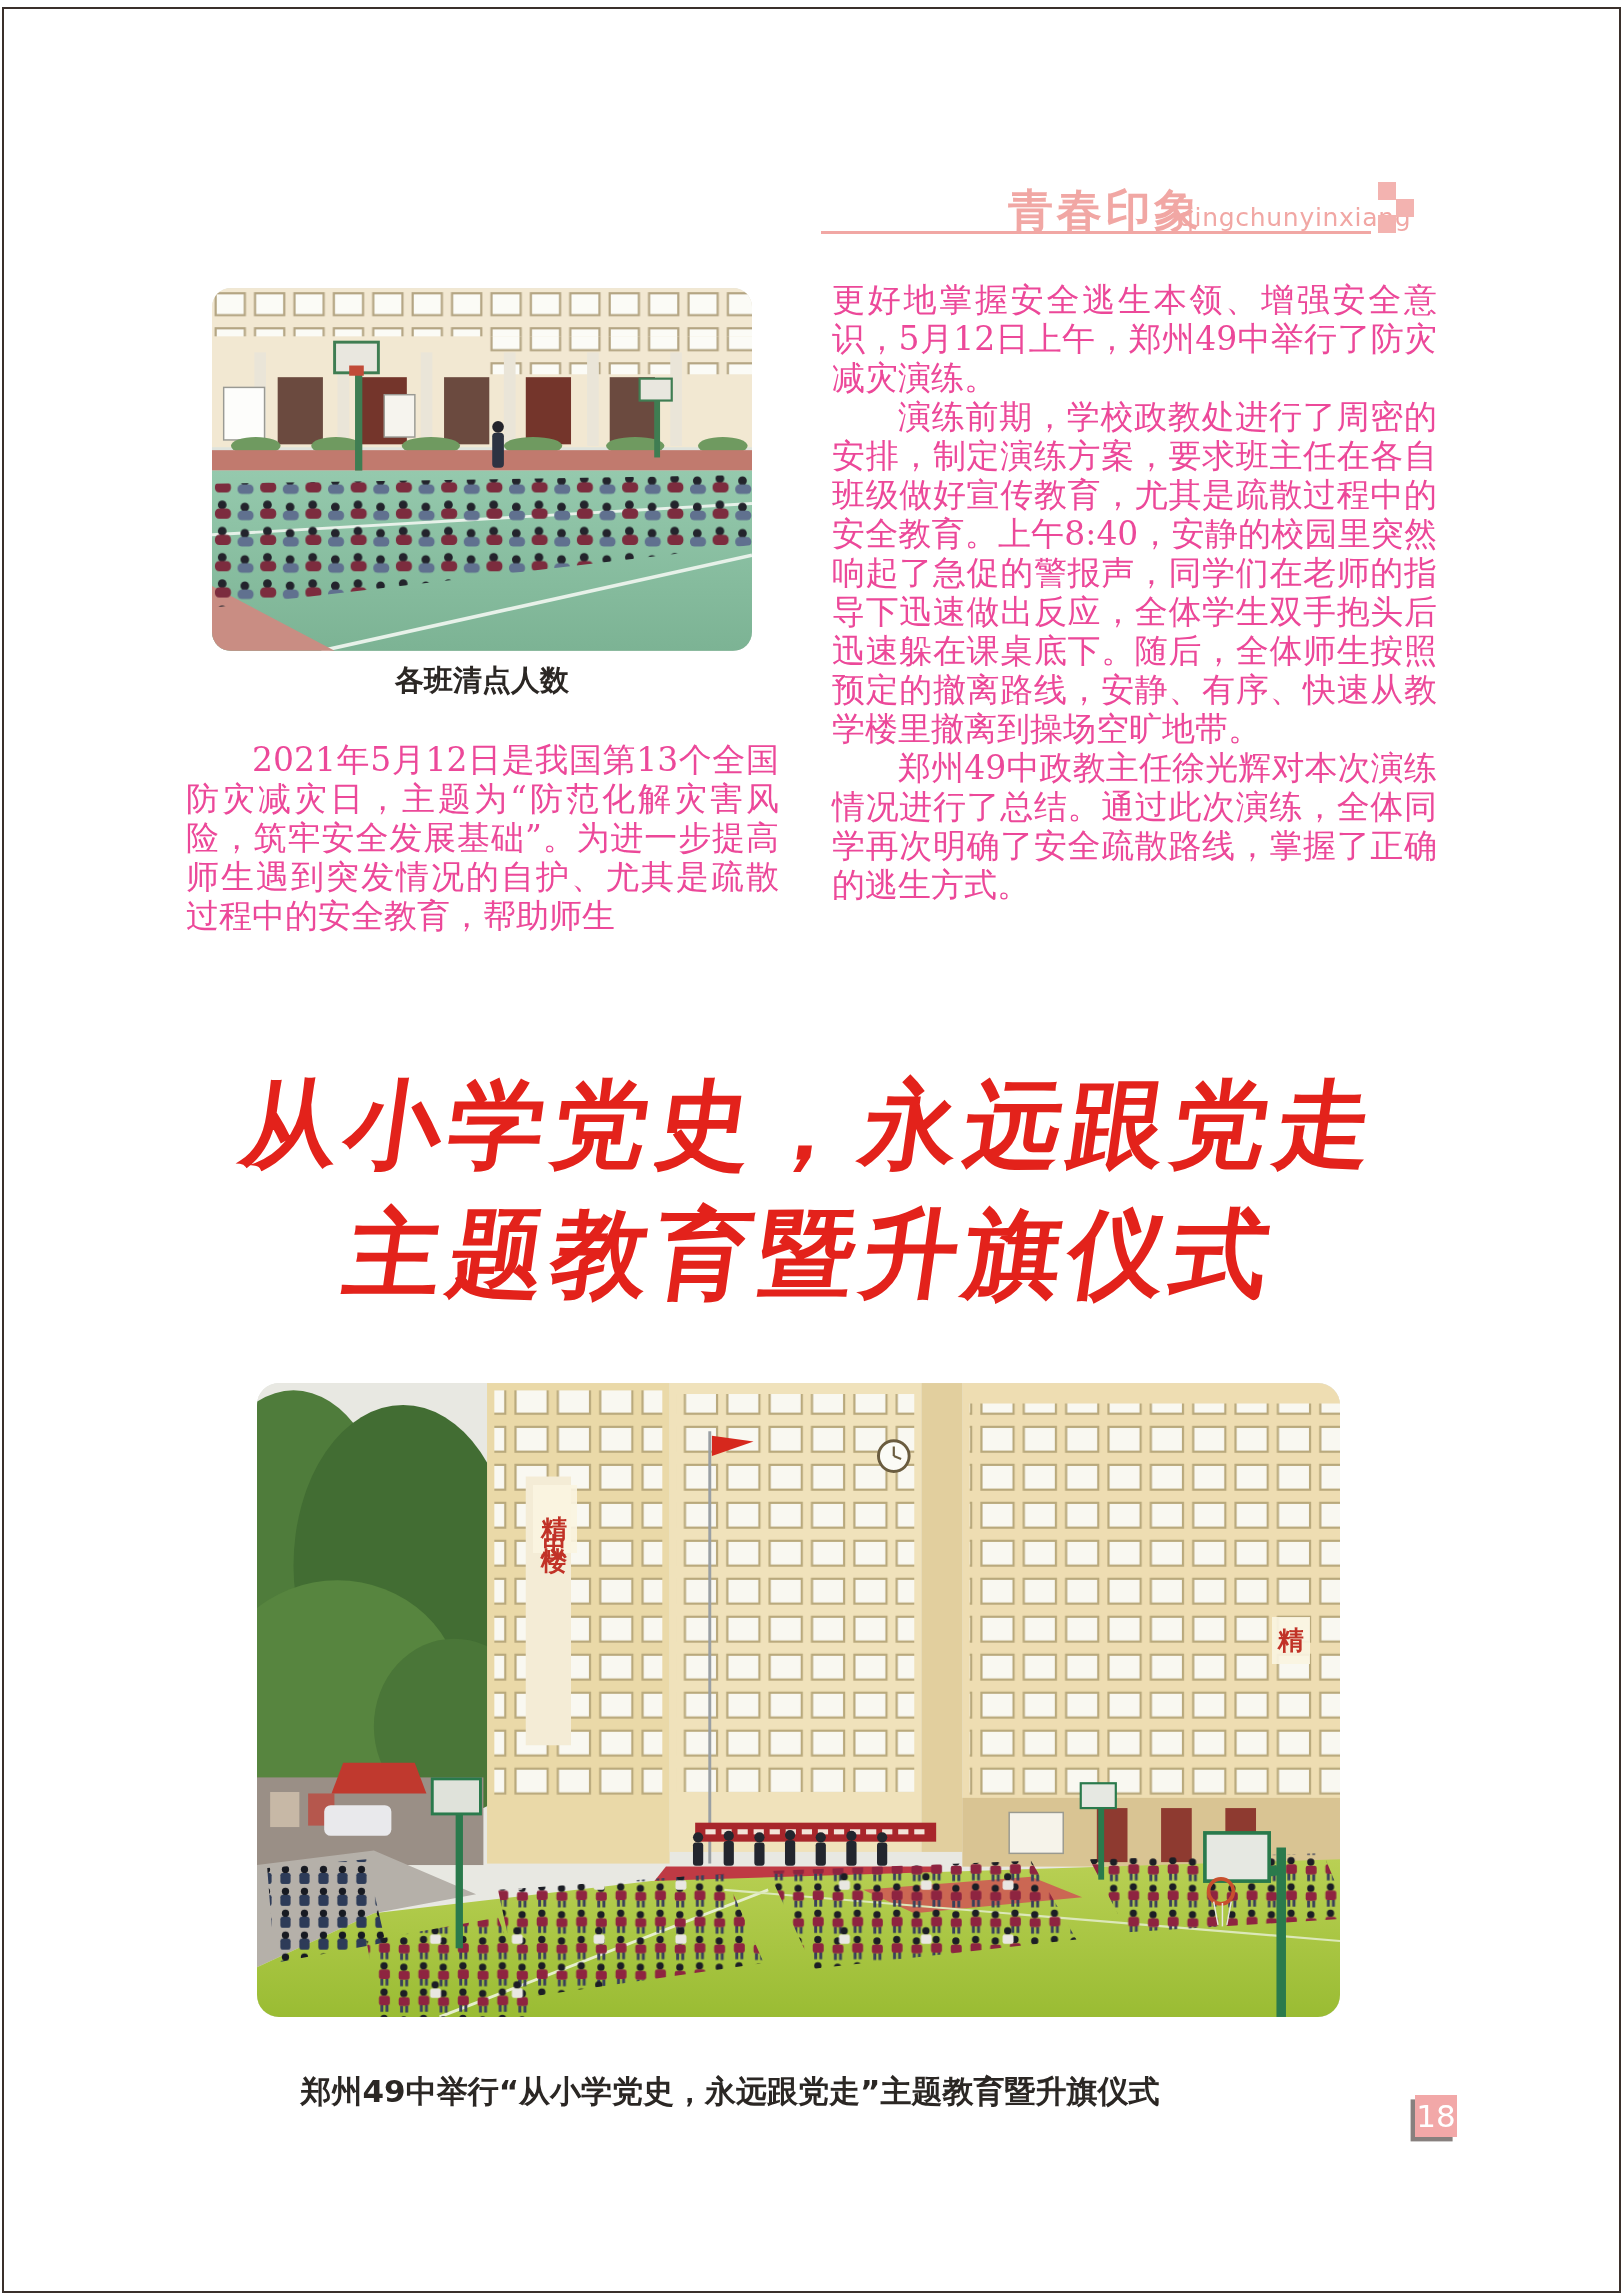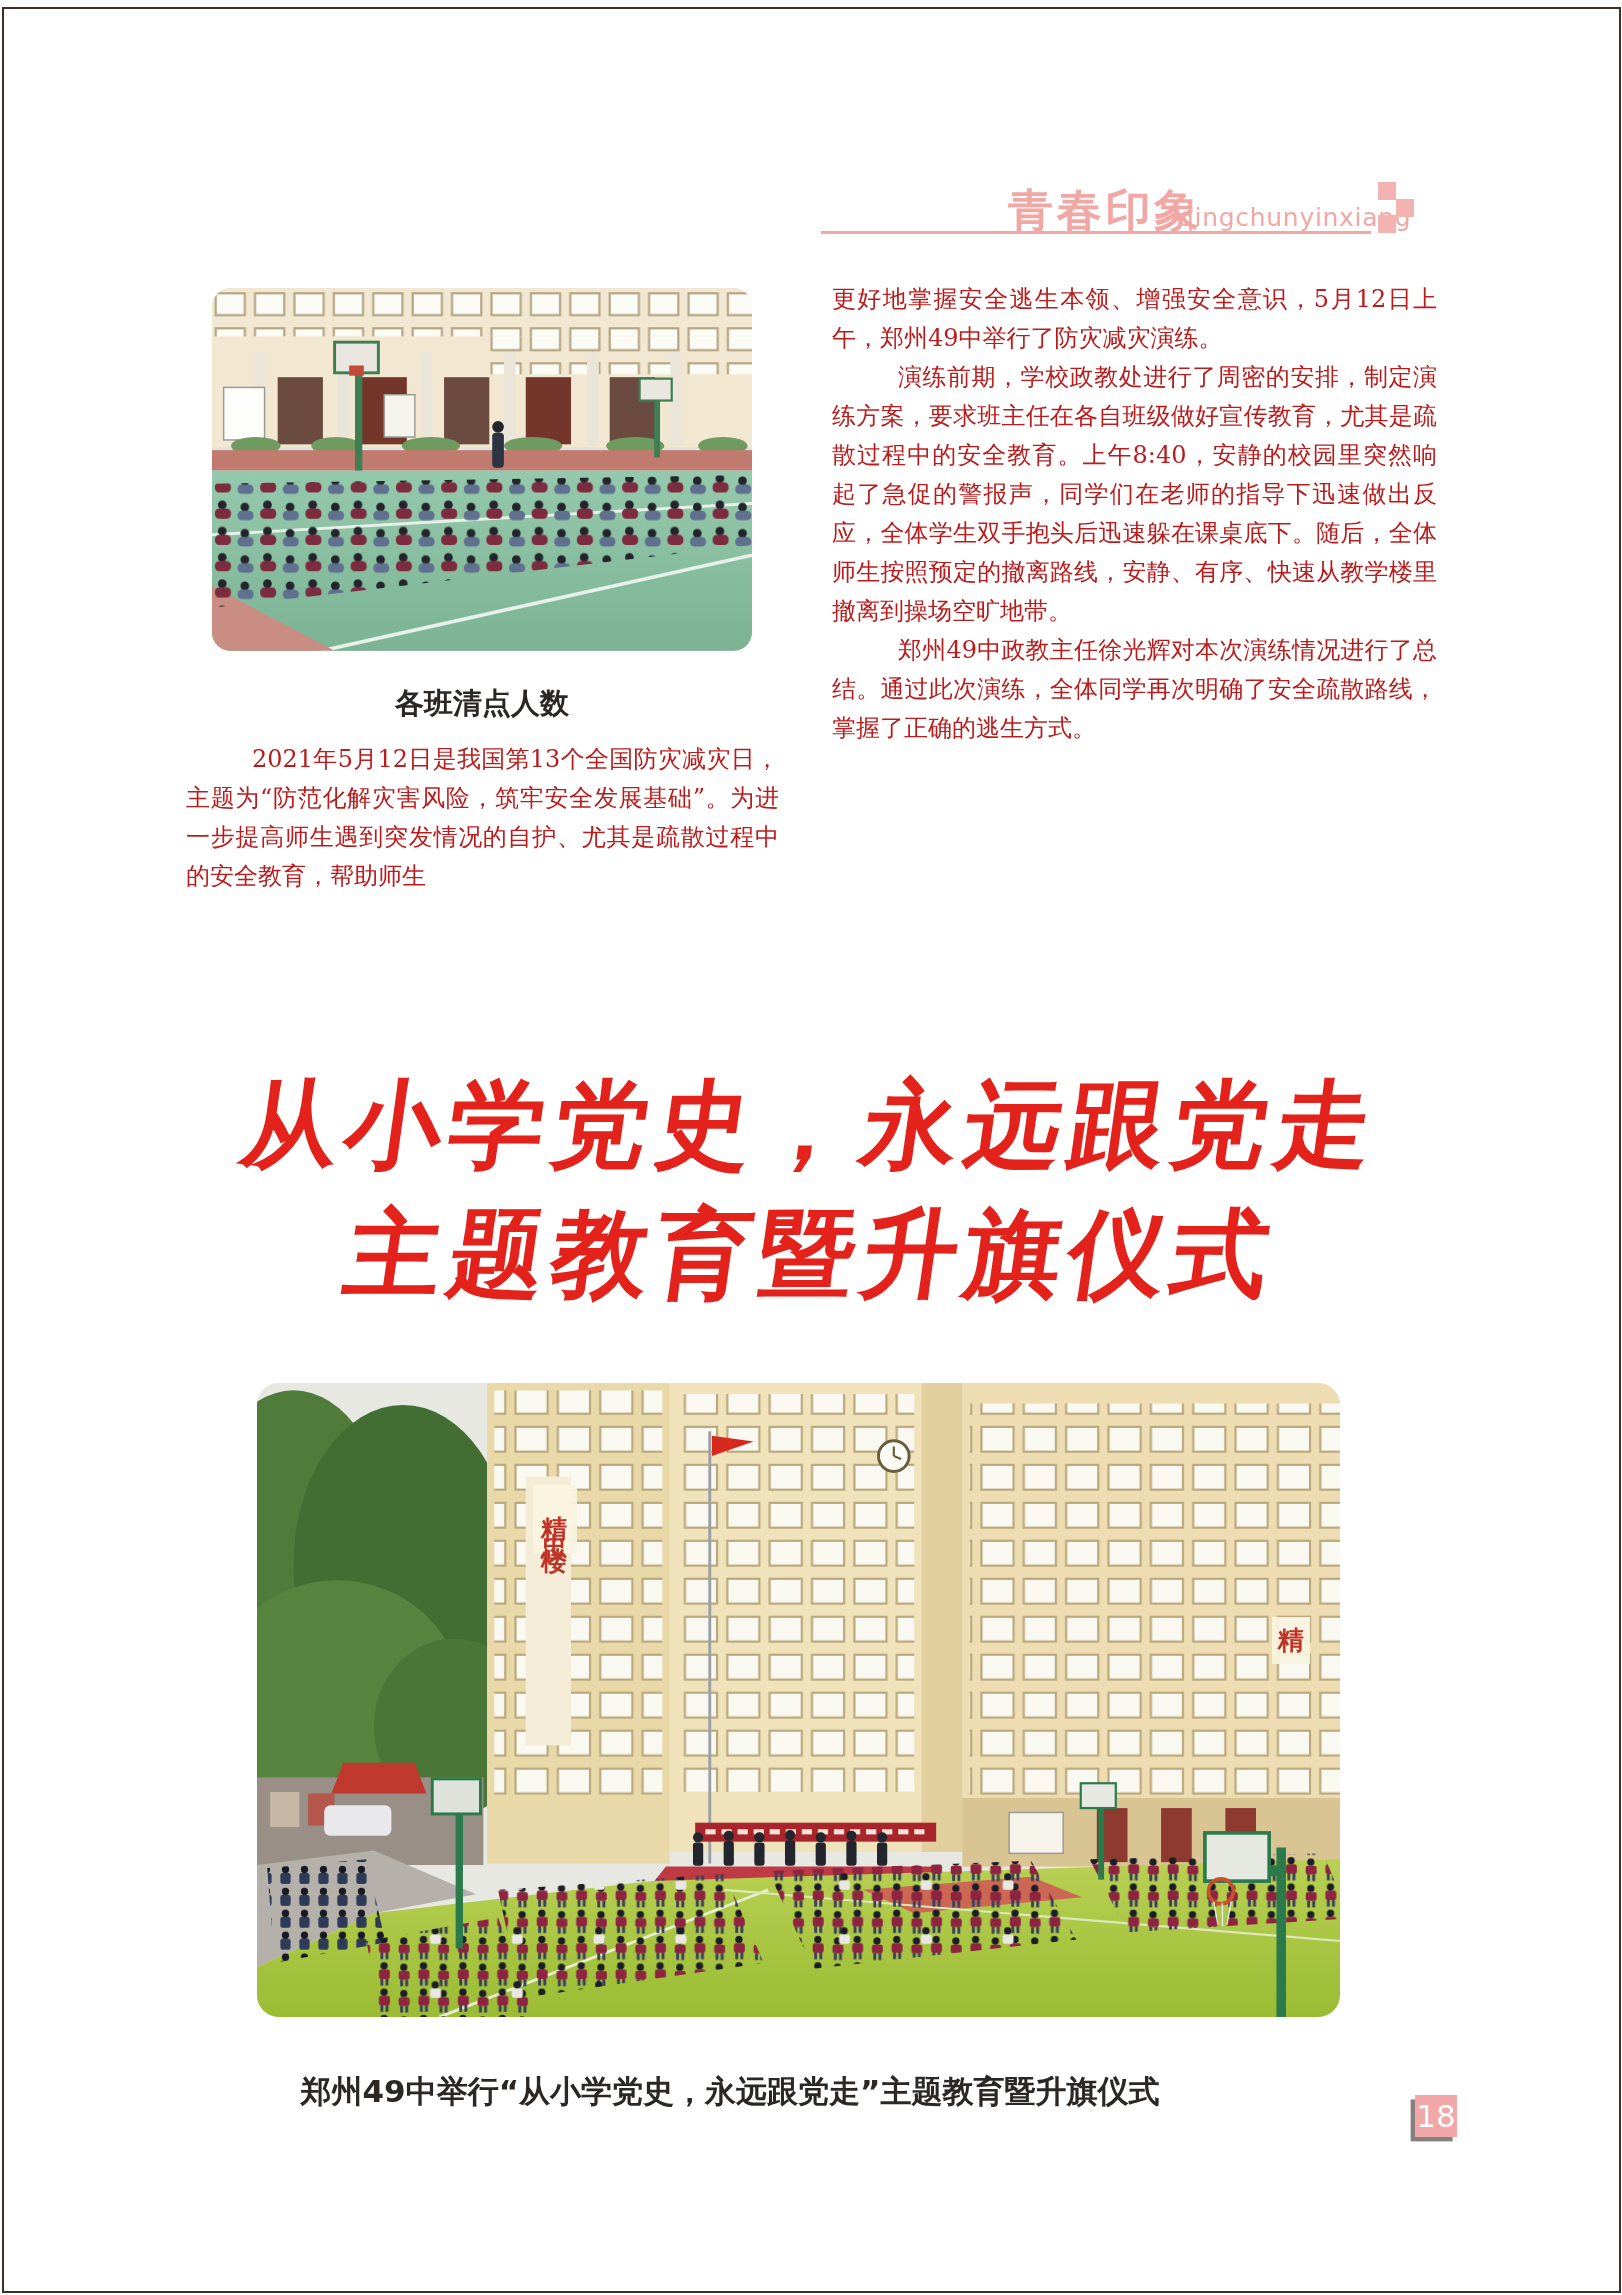--- a/index.html
+++ b/index.html
@@ -14,34 +14,34 @@
              letter-spacing:3.7px;color:#f1a7a4;margin-left:37px;}
   .hdr-sub{left:1178px;top:203px;font-size:25px;color:#f1a7a4;letter-spacing:0.7px;}
   .hdr-line{left:821px;top:231px;width:550px;height:2.9px;background:#f1a7a4;}
   .sq{width:17.5px;height:17.5px;background:#f3b3b0;}
   .sq1{left:1378px;top:182px;}
   .sq2{left:1396px;top:199px;}
   .sq3{left:1378px;top:215px;}
 
   
   .bodycol{font-family:"DejaVu Serif","Liberation Serif",serif;
-           font-size:24px;line-height:39px;color:#b91c1c;
+           font-size:33px;line-height:39px;color:#ec4899;
            text-align:justify;}
   .bodycol p{margin:0;}
   .bodycol p.ind{text-indent:66px;}
   .col-left{left:186px;top:740px;width:593px;}
   .col-right{left:832px;top:280px;width:605px;}
 
   
   .photo{overflow:hidden;background:#dfe3dd;}
   .photo1{left:212px;top:288px;width:540px;height:363px;border-radius:19px;}
   .photo2{left:257px;top:1383px;width:1083px;height:634px;border-radius:22px;}
   .photo svg{display:block;}
   .caption{color:#2b2724;font-weight:600;}
-  .cap1{left:212px;top:684px;width:540px;text-align:center;font-size:29px;}
+  .cap1{left:212px;top:661px;width:540px;text-align:center;font-size:29px;}
   .cap2{left:0;top:2071px;width:1460px;text-align:center;font-size:31px;}
 
   
   .sign-v{position:absolute;left:276px;top:102px;writing-mode:vertical-rl;
           font-size:26px;letter-spacing:16px;color:#c13227;font-weight:bold;
           background:rgba(250,244,225,.92);padding:10.2px 4.4px;
           font-family:"DejaVu Serif","Liberation Serif",serif;}
   .sign-w{position:absolute;left:1015px;top:234px;font-size:26px;color:#c13227;
           font-weight:bold;background:rgba(250,244,225,.92);padding:5.8px;
           font-family:"DejaVu Serif","Liberation Serif",serif;}

